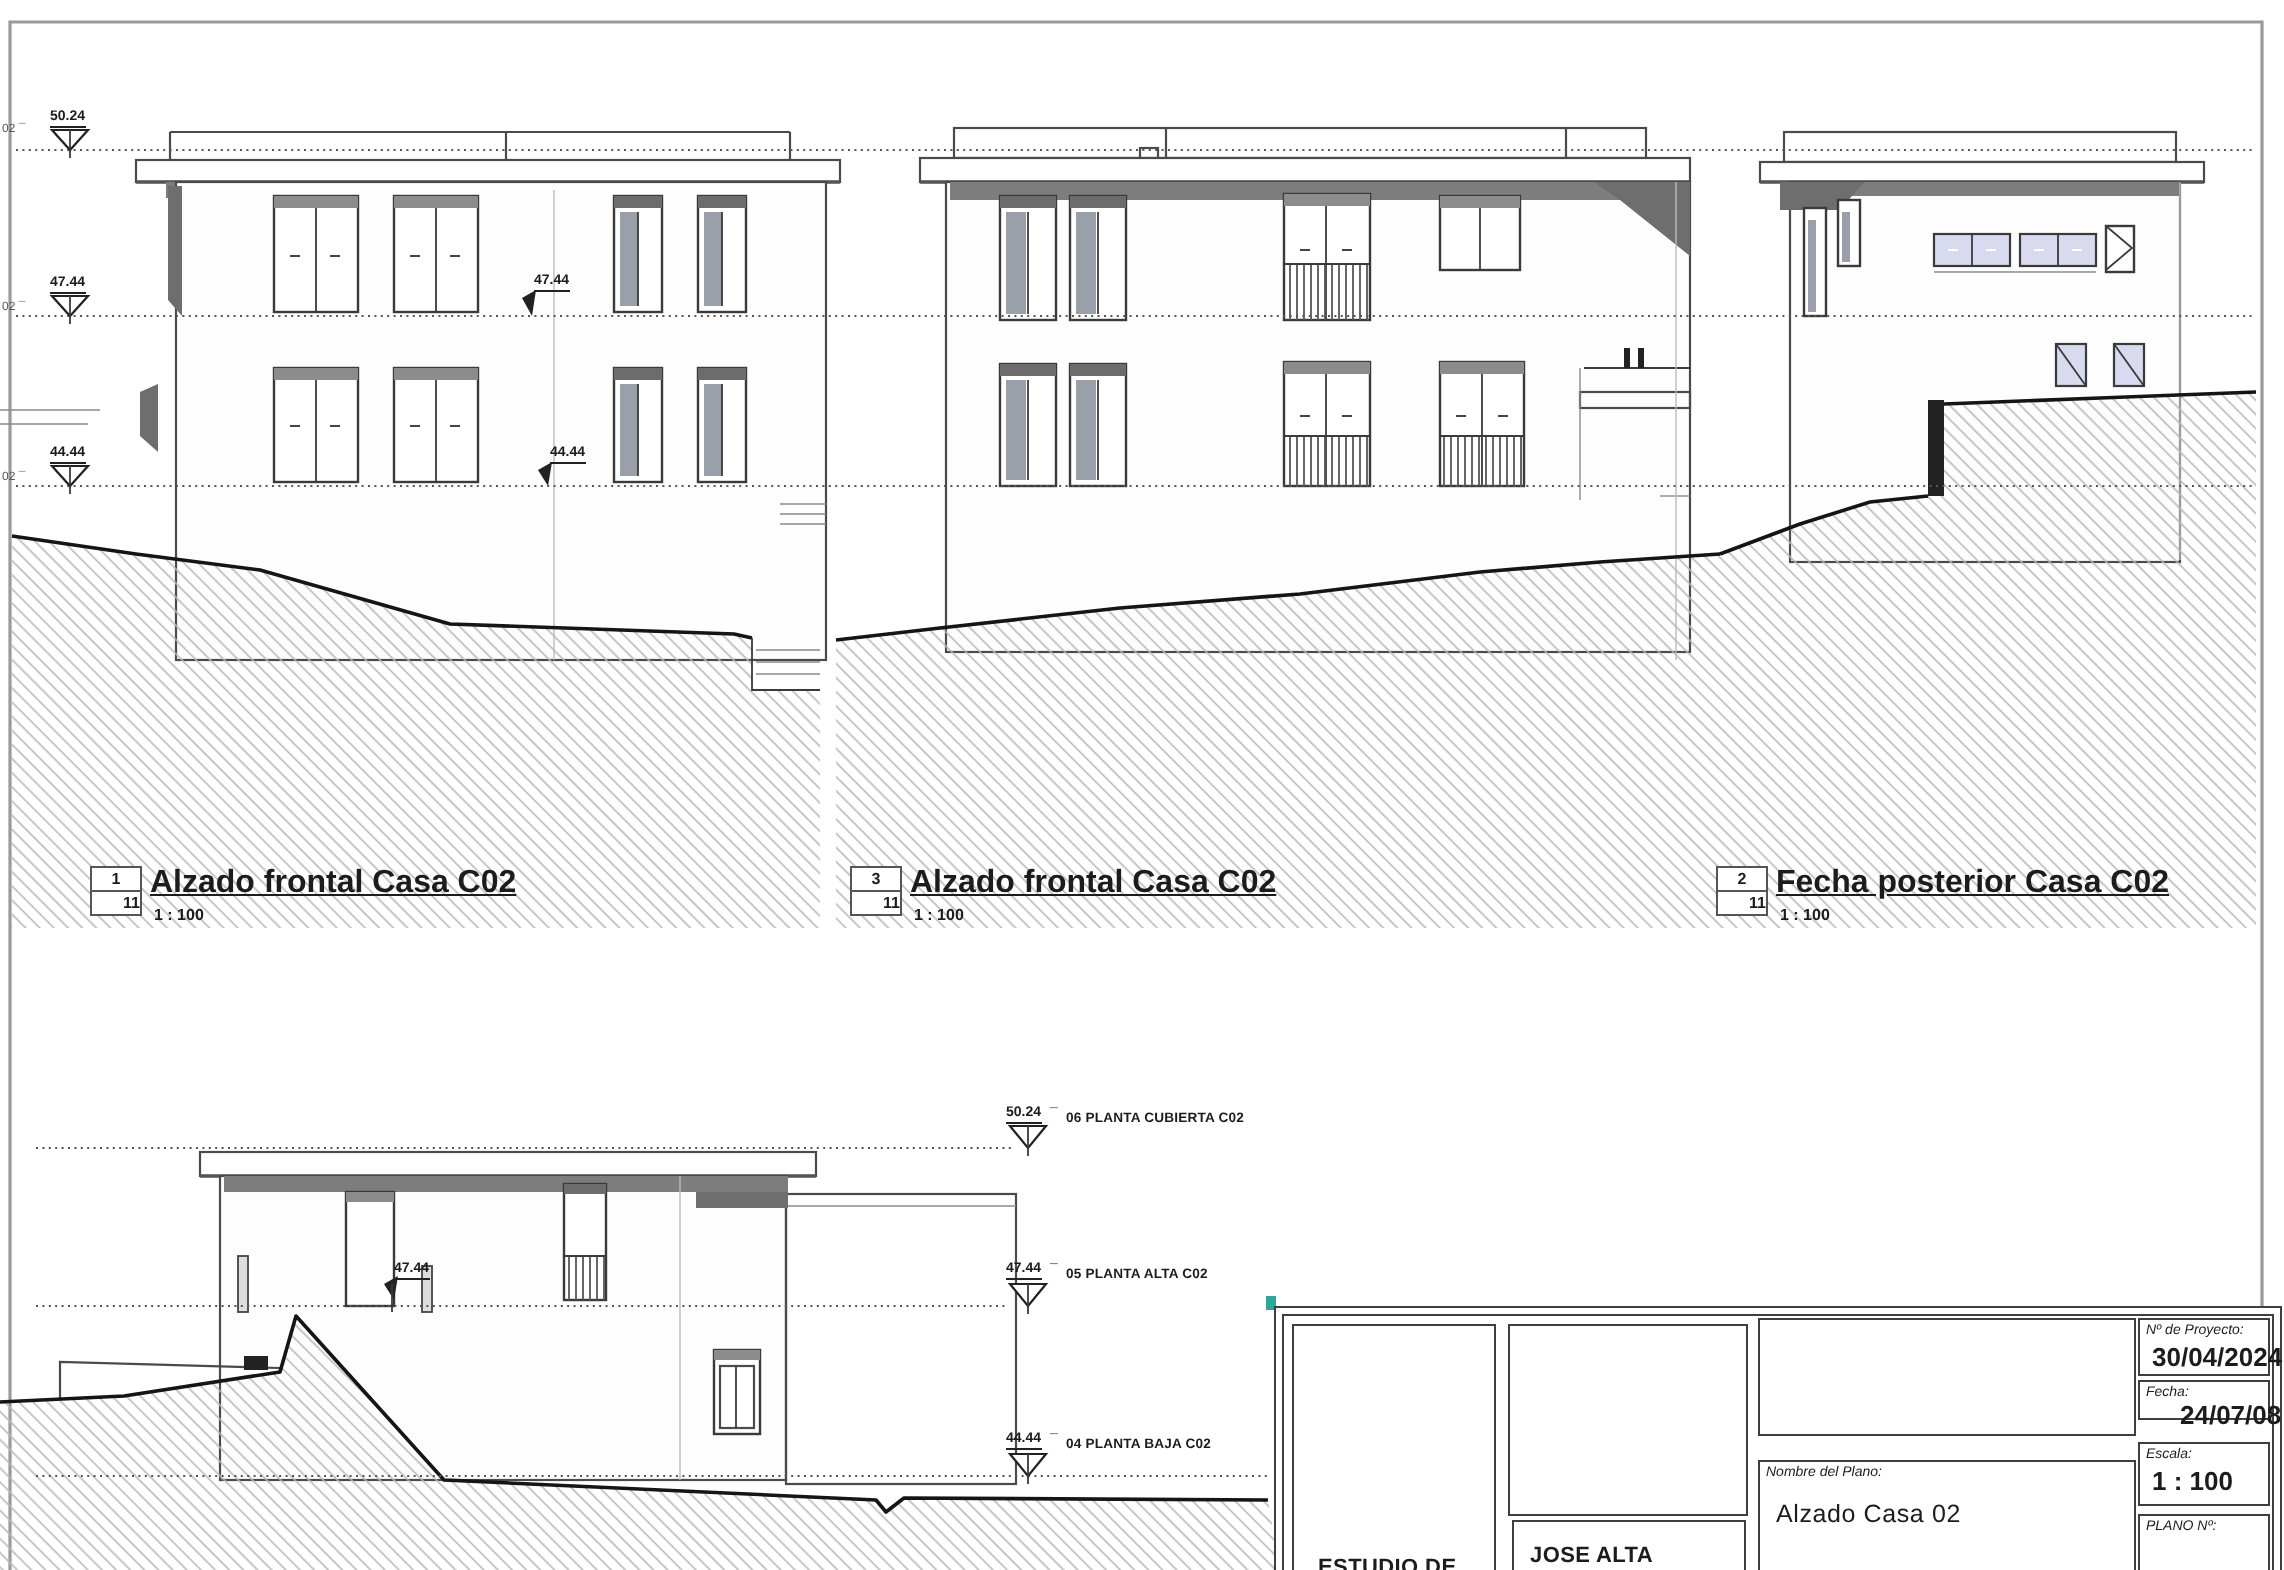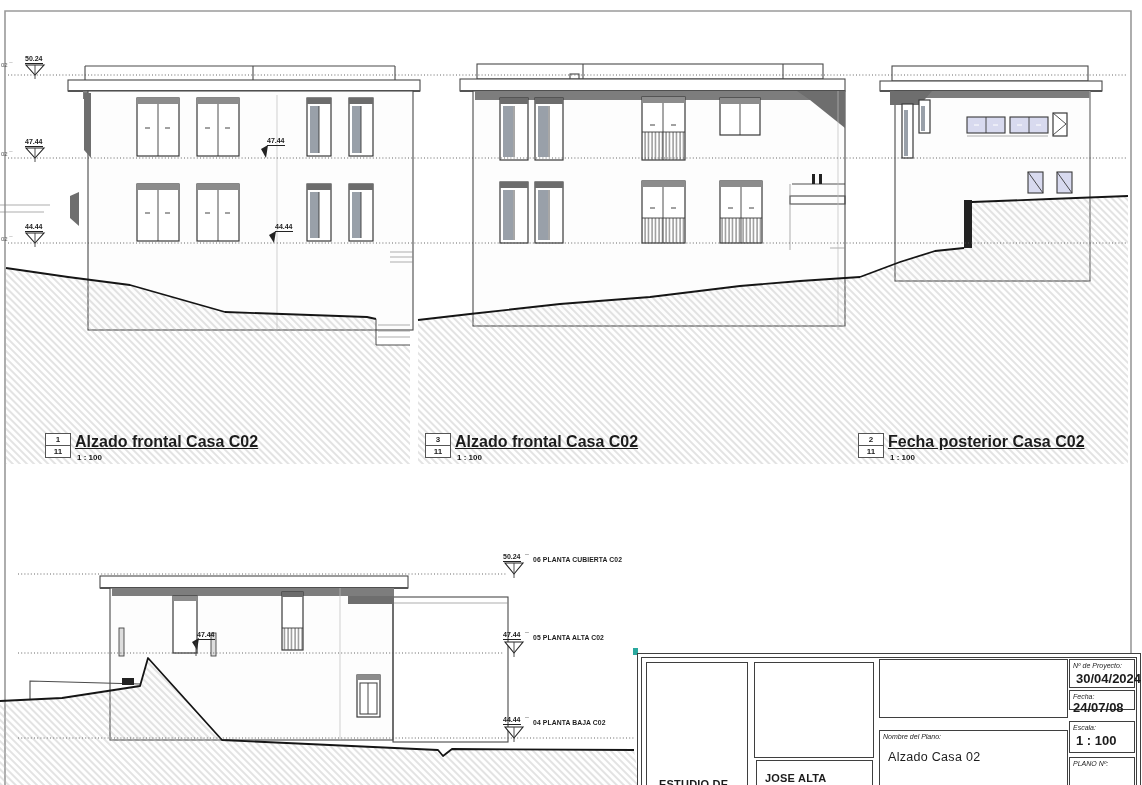--- a/index.html
+++ b/index.html
@@ -30,21 +30,21 @@
   .glass{fill:#d8daef;stroke:#3a3a3a;stroke-width:1.1;}
   
   .t{position:absolute;white-space:nowrap;line-height:1;}
   .lv{font-size:7px;font-weight:700;border-bottom:1px solid #222;padding-bottom:1px;}
   .nm{font-size:6.8px;font-weight:600;letter-spacing:0.1px;}
   .edge{font-size:6px;color:#555;}
   .tick{font-size:7px;color:#333;}
   .plate{position:absolute;display:flex;gap:4px;align-items:flex-start;}
   .pbox{border:1px solid #555;width:24px;background:#fff;}
   .pnum{height:11px;line-height:11px;text-align:center;font-size:8px;font-weight:700;border-bottom:1px solid #555;}
-  .pnum:last-child{border-bottom:none;}
+  .pnum:last-child{border-bottom:none;text-align:right;}
   .ptitle{font-size:16px;font-weight:700;text-decoration:underline;}
   .pscale{font-size:8px;font-weight:600;margin:2px 0 0 2px;}
   
   .tblock{position:absolute;left:637px;top:653px;width:502px;height:140px;background:#fff;border:1.6px solid #3f3f3f;}
   .tbin{position:absolute;left:3px;top:3px;right:3px;bottom:-2px;border:1px solid #3f3f3f;}
   .cell{position:absolute;border:1.2px solid #3f3f3f;background:#fff;}
   .tlab{font-style:italic;font-size:7px;margin:2px 0 0 3px;}
   .tval{font-size:13px;font-weight:600;margin:2px 0 0 6px;}
   .tname{font-size:12.5px;margin:10px 0 0 8px;letter-spacing:0.3px;}
   .big{font-size:11px;font-weight:700;letter-spacing:0.2px;}
@@ -416,21 +416,21 @@
       <div class="tname">Alzado Casa 02</div>
     </div>
 
     <div class="cell" style="left:431px;top:5px;width:64px;height:27px">
       <div class="tlab">Nº de Proyecto:</div>
       <div class="tval">30/04/2024</div>
     </div>
 
     <div class="cell" style="left:431px;top:36px;width:64px;height:18px">
       <div class="tlab">Fecha:</div>
-      <div class="tval" style="margin-left:3px;margin-top:0">24/07/08</div>
+      <div class="tval" style="margin-left:20px;margin-top:0">24/07/08</div>
     </div>
 
     <div class="cell" style="left:431px;top:67px;width:64px;height:30px">
       <div class="tlab">Escala:</div>
       <div class="tval">1 : 100</div>
     </div>
 
     <div class="cell" style="left:431px;top:103px;width:64px;height:35px">
       <div class="tlab">PLANO Nº:</div>
     </div>

